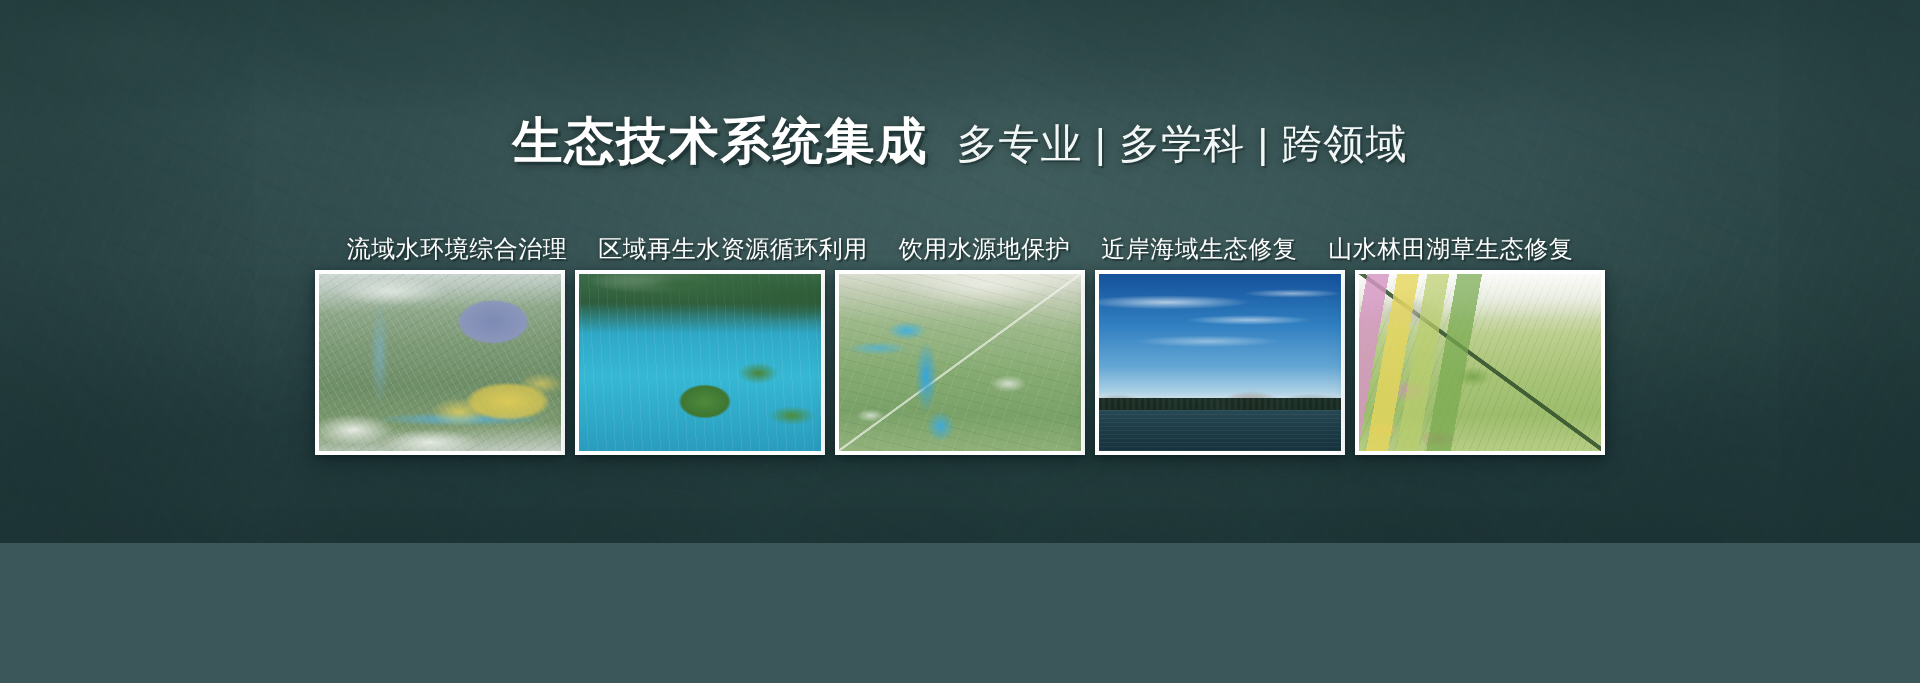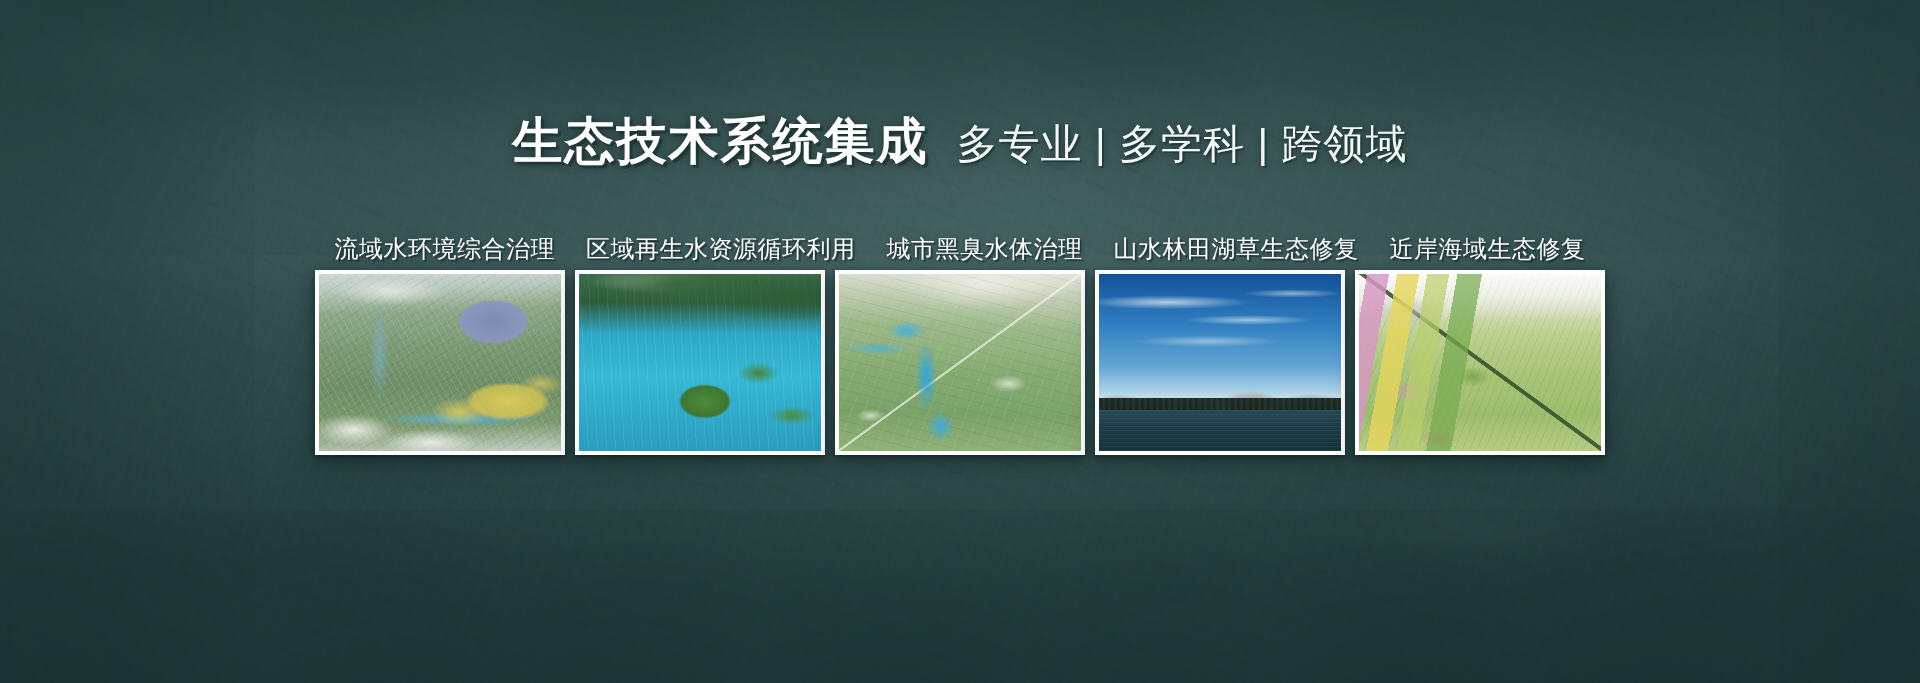--- a/index.html
+++ b/index.html
@@ -2,21 +2,21 @@
 <html><head>
 <meta charset="utf-8">
 <style>
   html,body{margin:0;padding:0;}
   body{
     width:1920px;height:683px;overflow:hidden;
     font-family:"Liberation Sans","DejaVu Sans",sans-serif;
     background:#3b5759;
   }
   #banner{
-    position:relative;width:1920px;height:683px;overflow:hidden;
+    position:relative;width:1920px;height:543px;overflow:hidden;
     background:#a21caf;
   }
   
   .bg-layer{position:absolute;inset:0;}
   .bg-base{
     background:
       radial-gradient(ellipse 1100px 420px at 52% 30%, rgba(96,128,126,.55) 0%, rgba(60,88,90,0) 72%),
       radial-gradient(ellipse 900px 500px at 14% 85%, rgba(40,64,66,.85) 0%, rgba(50,76,78,0) 70%),
       radial-gradient(ellipse 900px 500px at 88% 88%, rgba(38,62,64,.8) 0%, rgba(50,76,78,0) 70%),
       linear-gradient(175deg,#40605f 0%, #3a5658 38%, #33504f 70%, #2c4747 100%);
@@ -240,23 +240,23 @@
   <div class="content">
 
     <div class="headline-row">
       <span class="headline-main">生态技术系统集成</span>
       <span class="headline-sub">多专业 | 多学科 | 跨领域</span>
     </div>
 
     <div class="keyword-row">
       <span class="keyword">流域水环境综合治理</span>
       <span class="keyword">区域再生水资源循环利用</span>
-      <span class="keyword">城市黑臭水体治理</span>
+      <span class="keyword">饮用水源地保护</span>
+      <span class="keyword">近岸海域生态修复</span>
       <span class="keyword">山水林田湖草生态修复</span>
-      <span class="keyword">近岸海域生态修复</span>
     </div>
 
     <div class="gallery">
 
       <div class="card">
         <div class="thumb t1" title="流域水环境综合治理鸟瞰图">
           <div class="land"></div>
           <div class="feat"></div>
         </div>
       </div>

